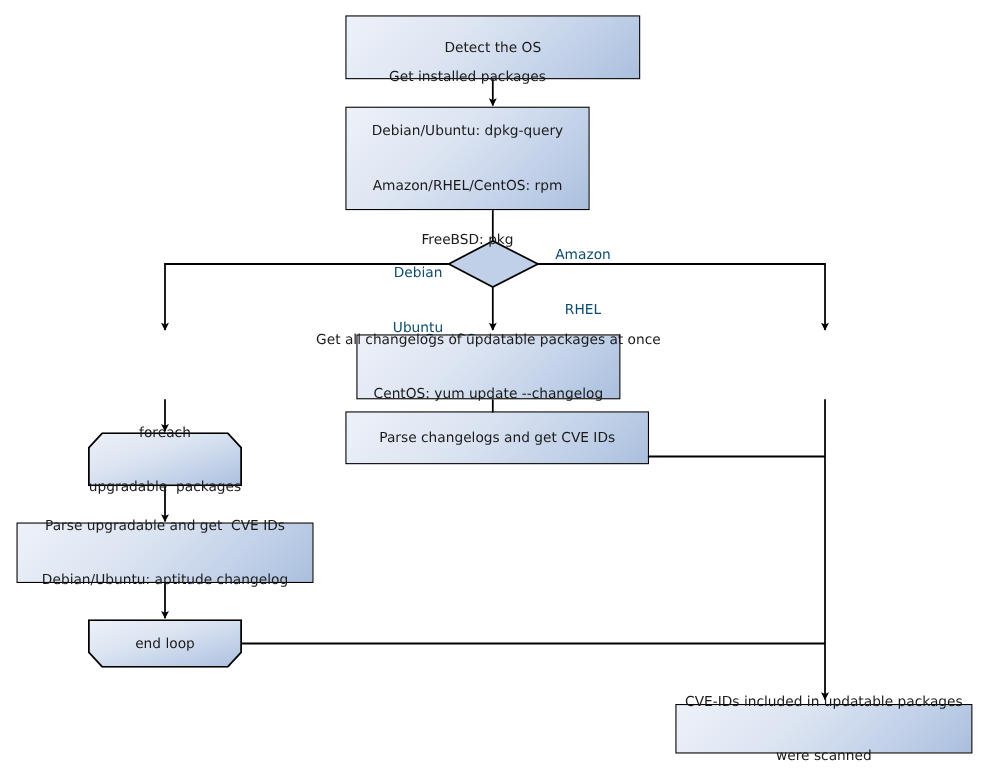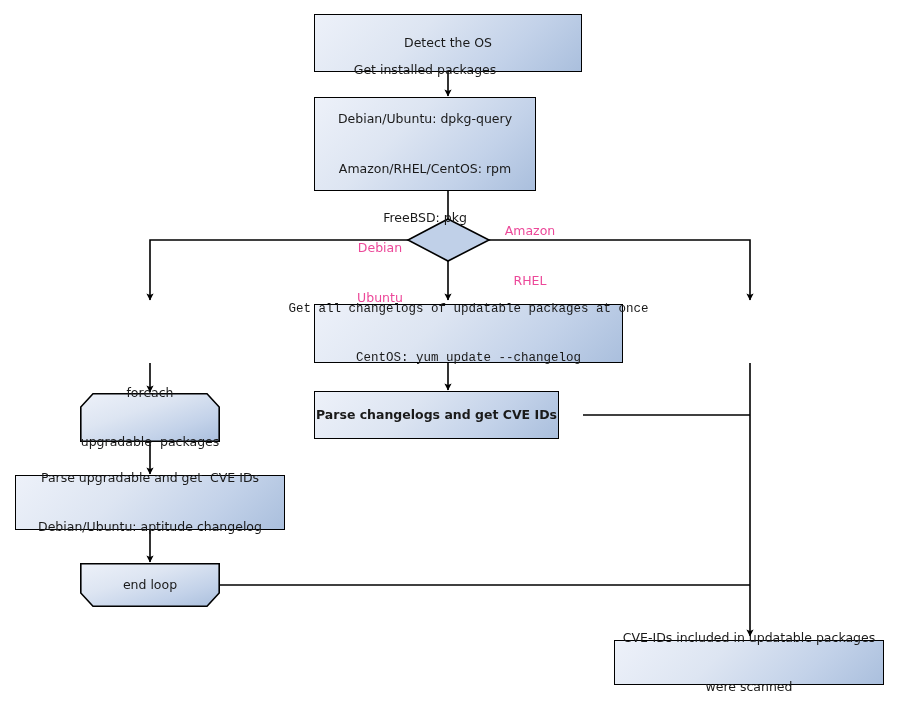--- a/index.html
+++ b/index.html
@@ -59,21 +59,21 @@
     width: 100%; height: 100%;
   }
   .loop-start .label, .loop-end .label {
     position: relative;
     z-index: 2;
   }
   .edge-label {
     position: absolute;
     font-size: 12.5px;
     line-height: 16.5px;
-    color: #ec4899;
+    color: #0c4a6e;
     white-space: pre;
     text-align: center;
   }
 </style>
 </head>
 <body>
 
 <div id="canvas">
 
   <svg class="edges" viewBox="0 0 898 712">
@@ -134,21 +134,21 @@
     <div>Amazon</div>
     <div>RHEL</div>
     <div>FreeBSD</div>
   </div>
 
   <div class="edge-label" style="left:380px; top:268px; width:58px;">
     <div>CentOS</div>
   </div>
 
 
-  <div class="node" style="left:314px; top:304px; width:309px; height:59px;font-family:Liberation Mono, monospace;">
+  <div class="node" style="left:324px; top:304px; width:240px; height:59px;">
     <div class="label">
       <div>Get all changelogs of updatable packages at once</div>
       <div>CentOS: yum update --changelog</div>
     </div>
   </div>
 
 
   <div class="node loop-start" style="left:80px; top:393px; width:140px; height:49px;">
     <svg class="loopshape" viewBox="0 0 140 49" preserveAspectRatio="none">
       <path d="M 0.8 14 L 13 0.8 L 127 0.8 L 139.2 14 L 139.2 48.2 L 0.8 48.2 Z" fill="url(#gradLoopA)" stroke="#000000" stroke-width="1.6"></path>
@@ -160,21 +160,21 @@
           <stop offset="100%" stop-color="#aabfdd"></stop>
         </linearGradient>
       </defs>
     </svg>
     <div class="label">
       <div>foreach</div>
       <div>upgradable  packages</div>
     </div>
   </div>
 
-  <div class="node" style="left:314px; top:391px; width:245px; height:48px;font-weight:bold;">
+  <div class="node" style="left:314px; top:374px; width:276px; height:48px;">
     <span class="label">Parse changelogs and get CVE IDs</span>
   </div>
 
   <div class="node" style="left:15px; top:475px; width:270px; height:55px;">
     <div class="label">
       <div>Parse upgradable and get  CVE IDs</div>
       <div>Debian/Ubuntu: aptitude changelog</div>
     </div>
   </div>
 

